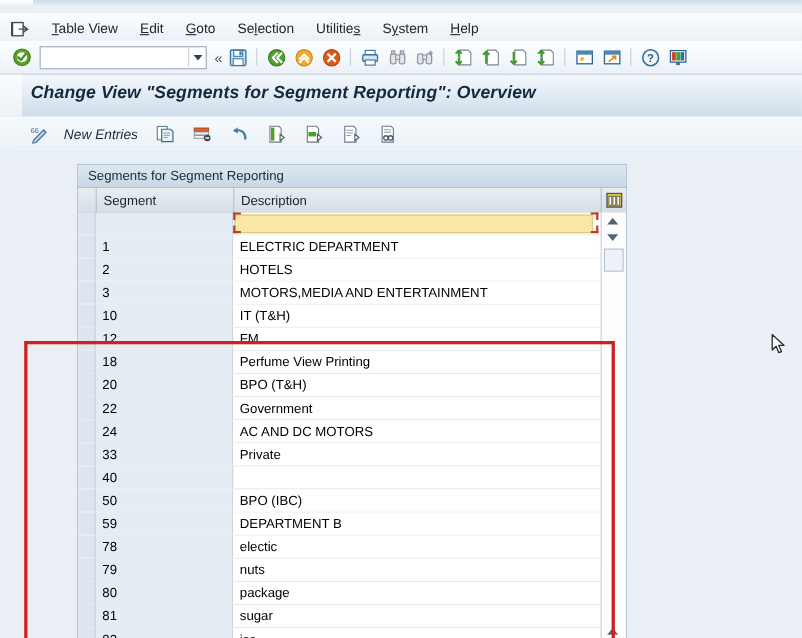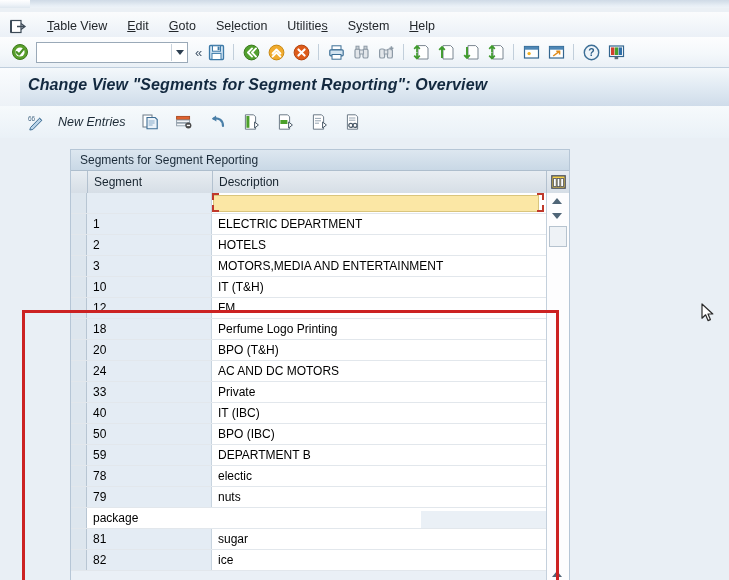--- a/index.html
+++ b/index.html
@@ -417,41 +417,45 @@
               <div class="gc-desc">IT (T&amp;H)</div>
             </div>
             <div class="grow">
               <div class="gc-sel"></div>
               <div class="gc-seg">12</div>
               <div class="gc-desc">FM</div>
             </div>
             <div class="grow">
               <div class="gc-sel"></div>
               <div class="gc-seg">18</div>
-              <div class="gc-desc">Perfume Logo Printing</div>
+              <div class="gc-desc">Perfume View Printing</div>
             </div>
             <div class="grow">
               <div class="gc-sel"></div>
               <div class="gc-seg">20</div>
               <div class="gc-desc">BPO (T&amp;H)</div>
             </div>
             <div class="grow">
               <div class="gc-sel"></div>
+              <div class="gc-seg">22</div>
+              <div class="gc-desc">Government</div>
+            </div>
+            <div class="grow">
+              <div class="gc-sel"></div>
               <div class="gc-seg">24</div>
               <div class="gc-desc">AC AND DC MOTORS</div>
             </div>
             <div class="grow">
               <div class="gc-sel"></div>
               <div class="gc-seg">33</div>
               <div class="gc-desc">Private</div>
             </div>
             <div class="grow">
               <div class="gc-sel"></div>
               <div class="gc-seg">40</div>
-              <div class="gc-desc">IT (IBC)</div>
             </div>
             <div class="grow">
               <div class="gc-sel"></div>
               <div class="gc-seg">50</div>
               <div class="gc-desc">BPO (IBC)</div>
             </div>
             <div class="grow">
               <div class="gc-sel"></div>
               <div class="gc-seg">59</div>
               <div class="gc-desc">DEPARTMENT B</div>
@@ -461,20 +465,21 @@
               <div class="gc-seg">78</div>
               <div class="gc-desc">electic</div>
             </div>
             <div class="grow">
               <div class="gc-sel"></div>
               <div class="gc-seg">79</div>
               <div class="gc-desc">nuts</div>
             </div>
             <div class="grow">
               <div class="gc-sel"></div>
+              <div class="gc-seg">80</div>
               <div class="gc-desc">package</div>
             </div>
             <div class="grow">
               <div class="gc-sel"></div>
               <div class="gc-seg">81</div>
               <div class="gc-desc">sugar</div>
             </div>
             <div class="grow">
               <div class="gc-sel"></div>
               <div class="gc-seg">82</div>

